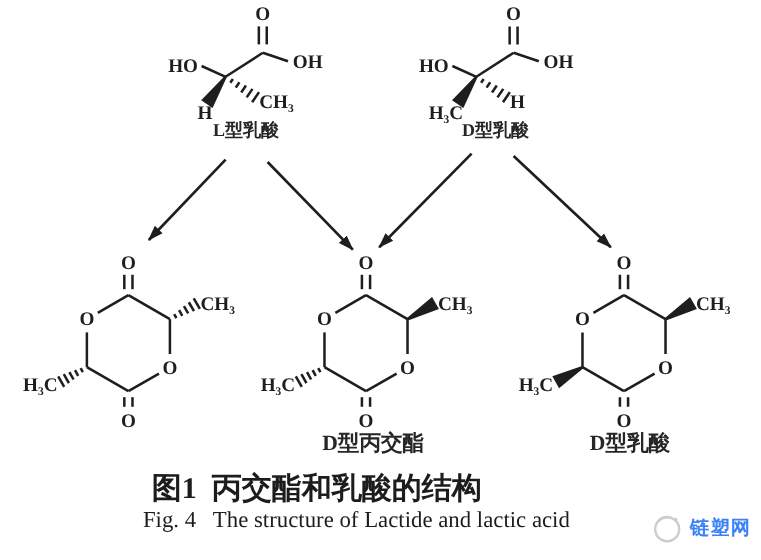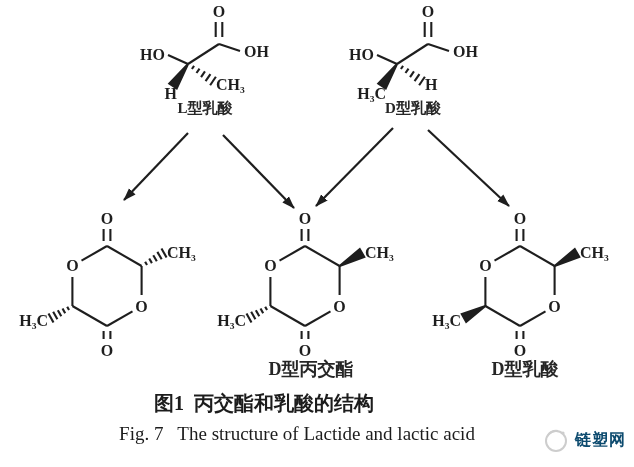--- a/index.html
+++ b/index.html
@@ -16,29 +16,29 @@
   }
   .mol-label {
     position:absolute; text-align:center; font-weight:600; color:#262626;
     font-family:"Liberation Serif","DejaVu Serif",serif;
   }
   .mol-label.top { font-size:15px; }
   .mol-label.bottom { font-size:18px; }
   .arrows { position:absolute; left:0; top:0; pointer-events:none; }
   .caption-cn {
     position:absolute; left:0; top:390px; width:528px; text-align:center;
-    font-size:20px; font-weight:600; white-space:pre; color:#1c1c1c;
+    font-size:25px; font-weight:600; white-space:pre; color:#1c1c1c;
   }
   .caption-en {
     position:absolute; left:0; top:423px; width:594px; text-align:center;
     font-size:19px; font-weight:400; white-space:pre; color:#1c1c1c;
   }
   .watermark {
     position:absolute; left:542px; top:426px; display:flex; align-items:center;
-    gap:5px; color:#0c4a6e;text-align:center;
+    gap:5px; color:#3b82f6;text-align:center;
   }
   .watermark .wm-text {
     font-size:16px; font-weight:700; letter-spacing:1px;
     font-family:"Liberation Sans","DejaVu Sans",sans-serif;
   }
 </style>
 </head>
 <body>
 
 <div class="stage">
@@ -197,21 +197,21 @@
       <text x="152" y="50">CH₃</text>
       <text x="33" y="118" text-anchor="end">H₃C</text>
     </g>
   </svg>
     </div>
 
   <div class="mol-label bottom" style="left:231px;top:357px;width:160px;">D型丙交酯</div>
   <div class="mol-label bottom" style="left:445px;top:357px;width:160px;">D型乳酸</div>
 
   <div class="caption-cn">图1  丙交酯和乳酸的结构</div>
-  <div class="caption-en">Fig. 7   The structure of Lactide and lactic acid</div>
+  <div class="caption-en">Fig. 4   The structure of Lactide and lactic acid</div>
 
   <div class="watermark">
     <svg width="28" height="28" viewBox="0 0 28 28">
       <circle cx="14" cy="15" r="10" fill="none" stroke="#cdcdcd" stroke-width="2"></circle>
       <path d="M6 9 Q10 4 16 5" fill="none" stroke="#cdcdcd" stroke-width="2"></path>
       <circle cx="21" cy="7" r="1.6" fill="#cdcdcd"></circle>
     </svg>
     <span class="wm-text">链塑网</span>
   </div>
 

